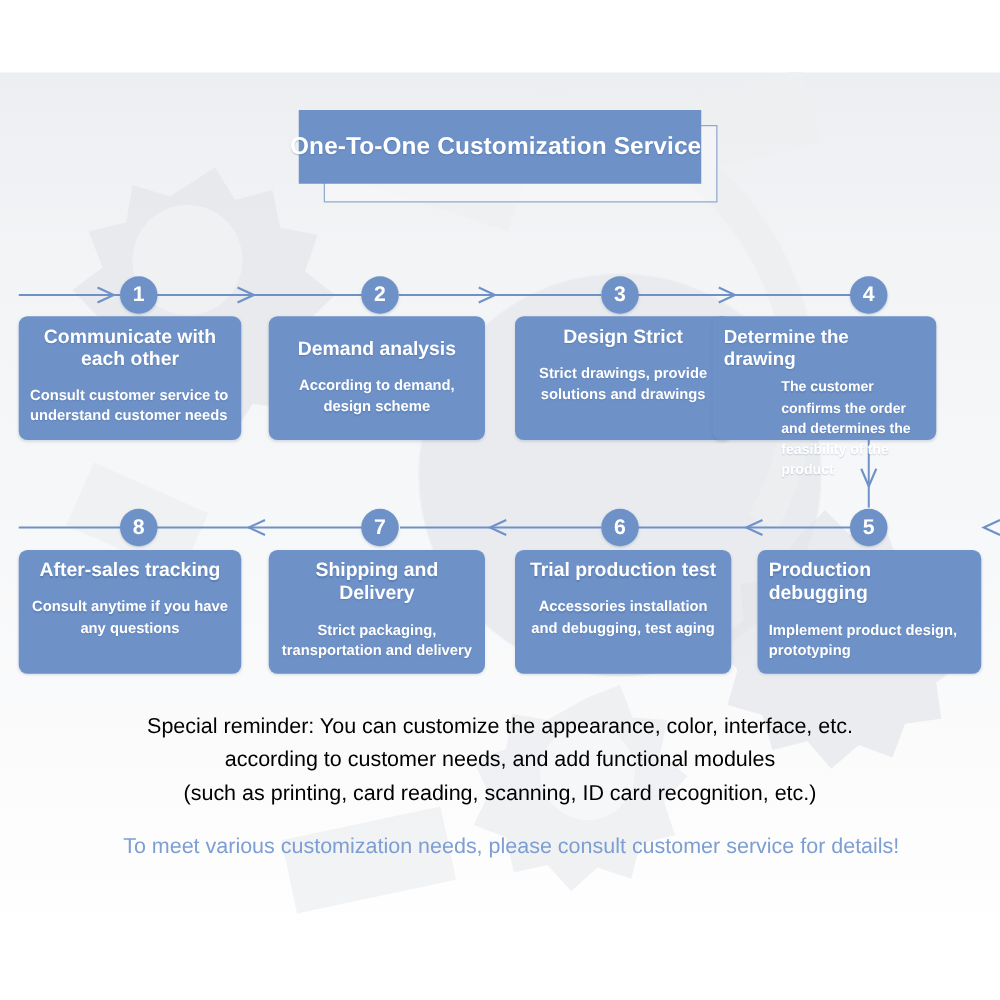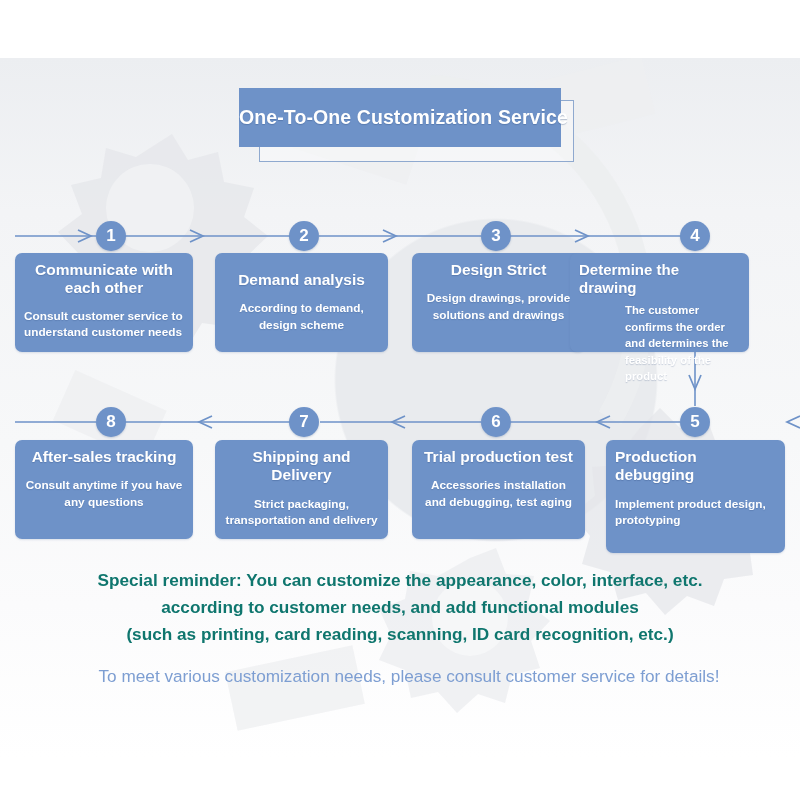--- a/index.html
+++ b/index.html
@@ -50,21 +50,21 @@
   }
   #title-box {
     position: absolute;
     left: 239px;
     top: 88px;
     width: 322px;
     height: 59px;
     background: #6e92c8;
     display: flex;
     align-items: center;
-    justify-content: flex-start;
+    justify-content: flex-end;
     box-sizing: border-box;
   }
   #title-box .title-text {
     color: #ffffff;
     font-size: 19.5px;
     font-weight: bold;
     letter-spacing: 0.1px;
     white-space: nowrap;
     text-shadow: 0 1px 1px rgba(40,70,120,0.30);
   }
@@ -132,23 +132,23 @@
 
   
   #note-block {
     position: absolute;
     left: 0;
     top: 567px;
     width: 800px;
     text-align: center;
   }
   #note-block .note-line {
-    color: #0f766e;
+    color: #000000;
     font-size: 17.2px;
-    font-weight: bold;
+    font-weight: normal;
     line-height: 27px;
     white-space: nowrap;
     text-align: center;
   }
   #closing-line {
     position: absolute;
     left: 0;
     top: 666px;
     width: 800px;
     text-align: center;
@@ -247,21 +247,21 @@
     <div class="box-desc" style="text-align:left;">Consult customer service to understand customer needs</div>
   </div>
 
   <div class="step-box center" style="left:215px; top:253px; width:173px; height:99px; justify-content:center;">
     <div class="box-title gap">Demand analysis</div>
     <div class="box-desc">According to demand, design scheme</div>
   </div>
 
   <div class="step-box center" style="left:412px; top:253px; width:173px; height:99px;">
     <div class="box-title gap">Design Strict</div>
-    <div class="box-desc">Design drawings, provide solutions and drawings</div>
+    <div class="box-desc">Strict drawings, provide solutions and drawings</div>
   </div>
 
   <div class="step-box left" style="left:570px; top:253px; width:179px; height:99px;">
     <div class="box-title gap-sm" style="font-size:15px;">Determine the drawing</div>
     <div class="box-desc" style="font-size:11.3px; line-height:1.45; padding-left:6px;margin-left:40px;">The customer confirms the order and determines the feasibility of the product</div>
   </div>
 
   <div class="step-circle" style="left:96px;  top:407px;">
       <span>8</span>
     </div>
@@ -283,21 +283,21 @@
   <div class="step-box center" style="left:215px; top:440px; width:173px; height:99px;">
     <div class="box-title gap">Shipping and Delivery</div>
     <div class="box-desc">Strict packaging, transportation and delivery</div>
   </div>
 
   <div class="step-box center" style="left:412px; top:440px; width:173px; height:99px;">
     <div class="box-title gap">Trial production test</div>
     <div class="box-desc">Accessories installation and debugging, test aging</div>
   </div>
 
-  <div class="step-box left" style="left:606px; top:440px; width:179px; height:113px;">
+  <div class="step-box left" style="left:606px; top:440px; width:179px; height:99px;">
     <div class="box-title gap">Production debugging</div>
     <div class="box-desc">Implement product design, prototyping</div>
   </div>
 
   <div id="note-block">
     <div class="note-line">Special reminder: You can customize the appearance, color, interface, etc.</div>
     <div class="note-line">according to customer needs, and add functional modules</div>
     <div class="note-line">(such as printing, card reading, scanning, ID card recognition, etc.)</div>
   </div>
 

